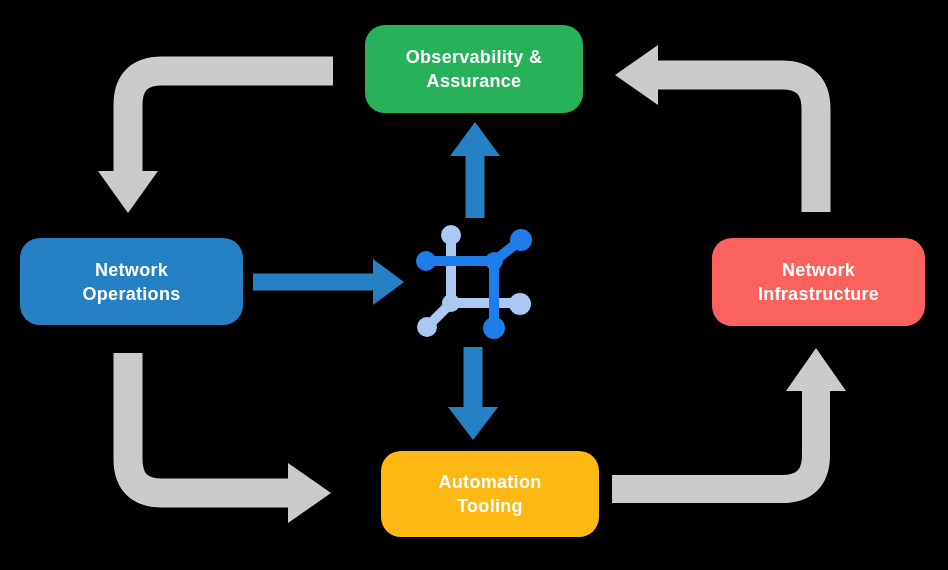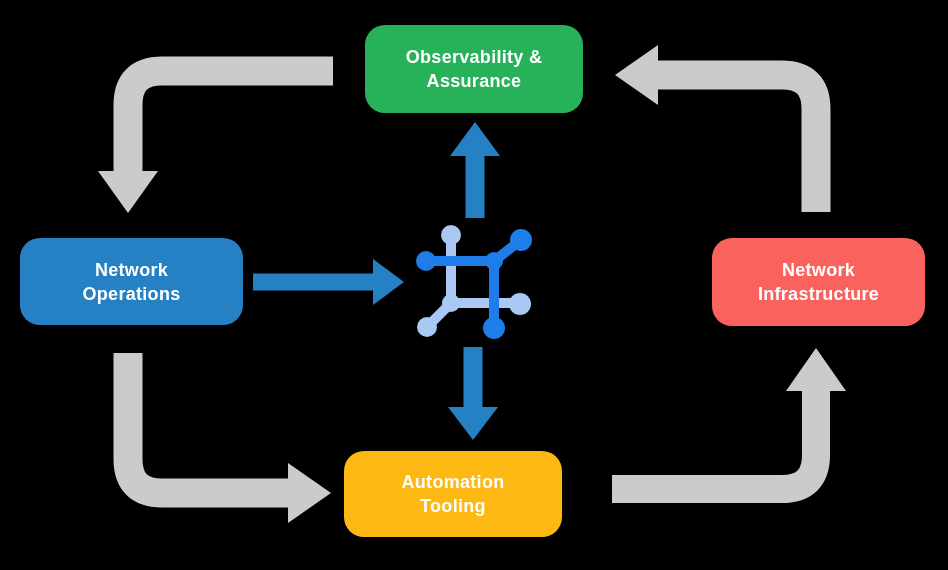--- a/index.html
+++ b/index.html
@@ -27,21 +27,21 @@
     color: #fff;
     font-size: 18px;
     font-weight: 600;
     line-height: 24px;
     letter-spacing: 0.3px;
     white-space: pre-line;
   }
   .box-observability   { left: 365px; top:  25px; width: 218px; height: 88px; }
   .box-operations      { left:  20px; top: 238px; width: 223px; height: 87px; }
   .box-infrastructure  { left: 712px; top: 238px; width: 213px; height: 88px; }
-  .box-automation      { left: 344px; top: 451px; width: 218px; height: 86px; }
+  .box-automation      { left: 381px; top: 451px; width: 218px; height: 86px; }
 </style>
 </head>
 <body>
 
 <div class="canvas" style="background-color: rgb(0, 0, 0);">
 
   <svg class="arrow-layer" width="948" height="570" viewBox="0 0 948 570">
 
     <g>
       <path d="M333 71 H162 Q128 71 128 105 V173" fill="none" stroke-width="29" stroke="#CBCBCB"></path>

